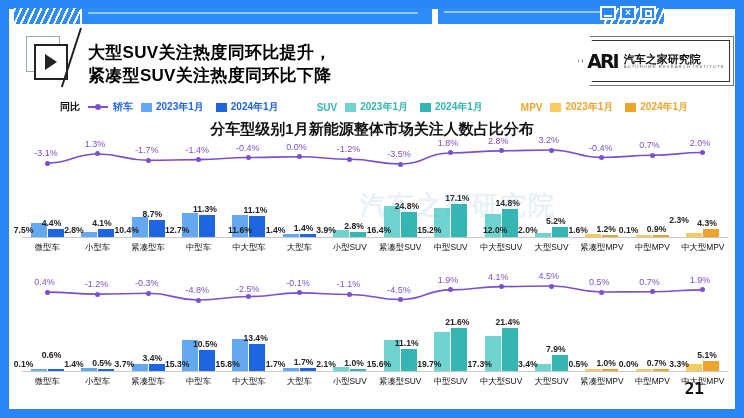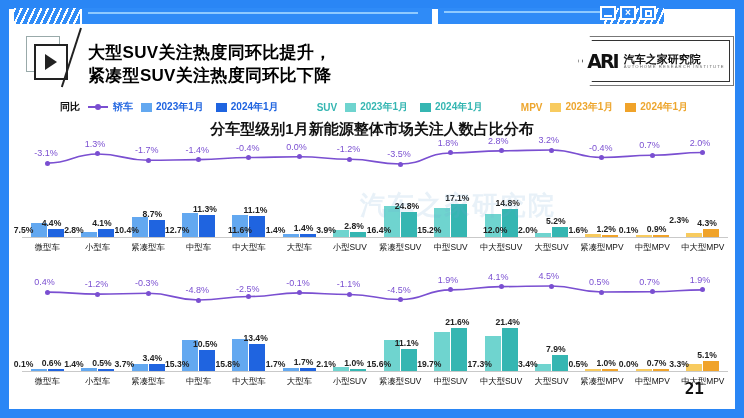--- a/index.html
+++ b/index.html
@@ -336,21 +336,21 @@
         <div class="plabel" style="left: 667.786px; top: -4.49254px;">2.0%</div>
       </div>
   </div>
 
   <div class="chart" id="chart2" style="top:280px; height:92px;">
     <div class="plot" id="plot2">
         <div class="axis"></div>
         <div class="bar" style="left: 8.71429px; width: 16px; height: 2px; background: rgb(99, 168, 240);"></div>
         <div class="bar" style="left: 25.7143px; width: 16px; height: 2px; background: rgb(31, 100, 224);"></div>
         <div class="blabel" style="left: -8.28571px; bottom: 3px;">0.1%</div>
-        <div class="blabel" style="left: 19.7143px; bottom: 4px;">0.6%</div>
+        <div class="blabel" style="left: 19.7143px; bottom: 12px;">0.6%</div>
         <div class="cat" style="left: 0px; width: 50.4286px;">微型车</div>
         <div class="bar" style="left: 59.1429px; width: 16px; height: 2.8px; background: rgb(99, 168, 240);"></div>
         <div class="bar" style="left: 76.1429px; width: 16px; height: 2px; background: rgb(31, 100, 224);"></div>
         <div class="blabel" style="left: 42.1429px; bottom: 3px;">1.4%</div>
         <div class="blabel" style="left: 70.1429px; bottom: 4px;">0.5%</div>
         <div class="cat" style="left: 50.4286px; width: 50.4286px;">小型车</div>
         <div class="bar" style="left: 109.571px; width: 16px; height: 7.4px; background: rgb(99, 168, 240);"></div>
         <div class="bar" style="left: 126.571px; width: 16px; height: 6.8px; background: rgb(31, 100, 224);"></div>
         <div class="blabel" style="left: 92.5714px; bottom: 3px;">3.7%</div>
         <div class="blabel" style="left: 120.571px; bottom: 8.8px;">3.4%</div>

